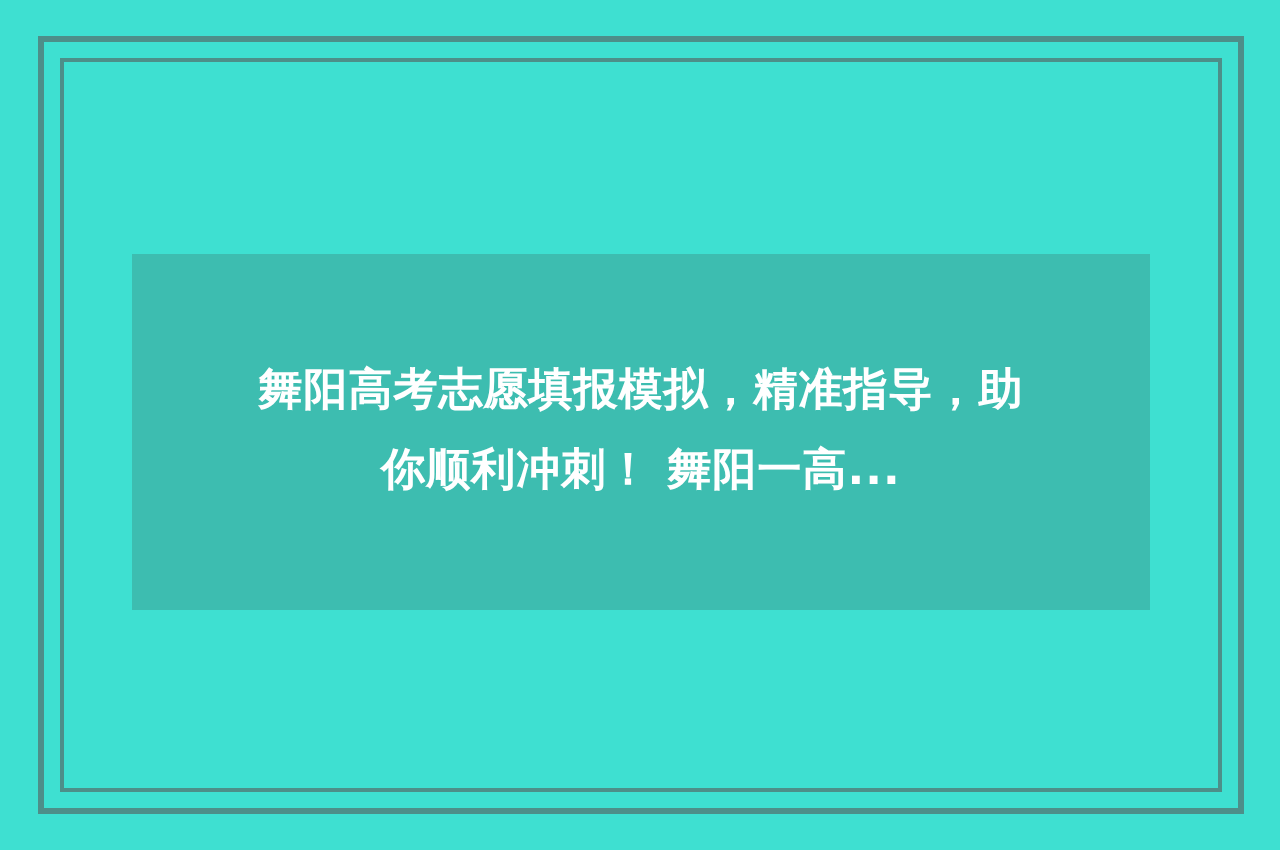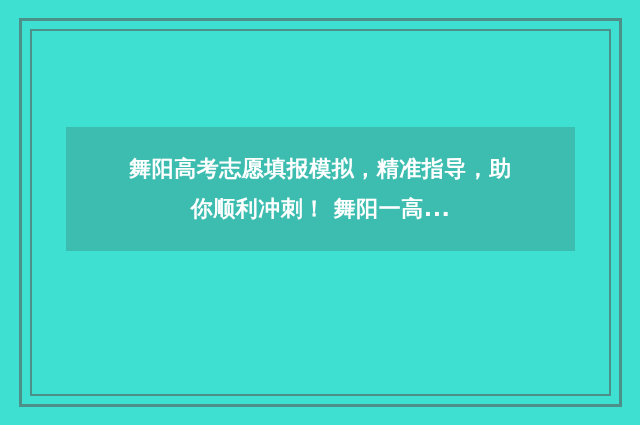--- a/index.html
+++ b/index.html
@@ -45,21 +45,21 @@
     box-sizing: border-box;
     pointer-events: none;
   }
 
   
   .caption-panel {
     position: absolute;
     left: 66px;
     top: 127px;
     width: 509px;
-    height: 124px;
+    height: 178px;
     background: #3dbdb0;
     display: flex;
     align-items: center;
     justify-content: center;
     box-sizing: border-box;
     padding: 0 34px;
   }
 
   .caption-text {
     color: #ffffff;

